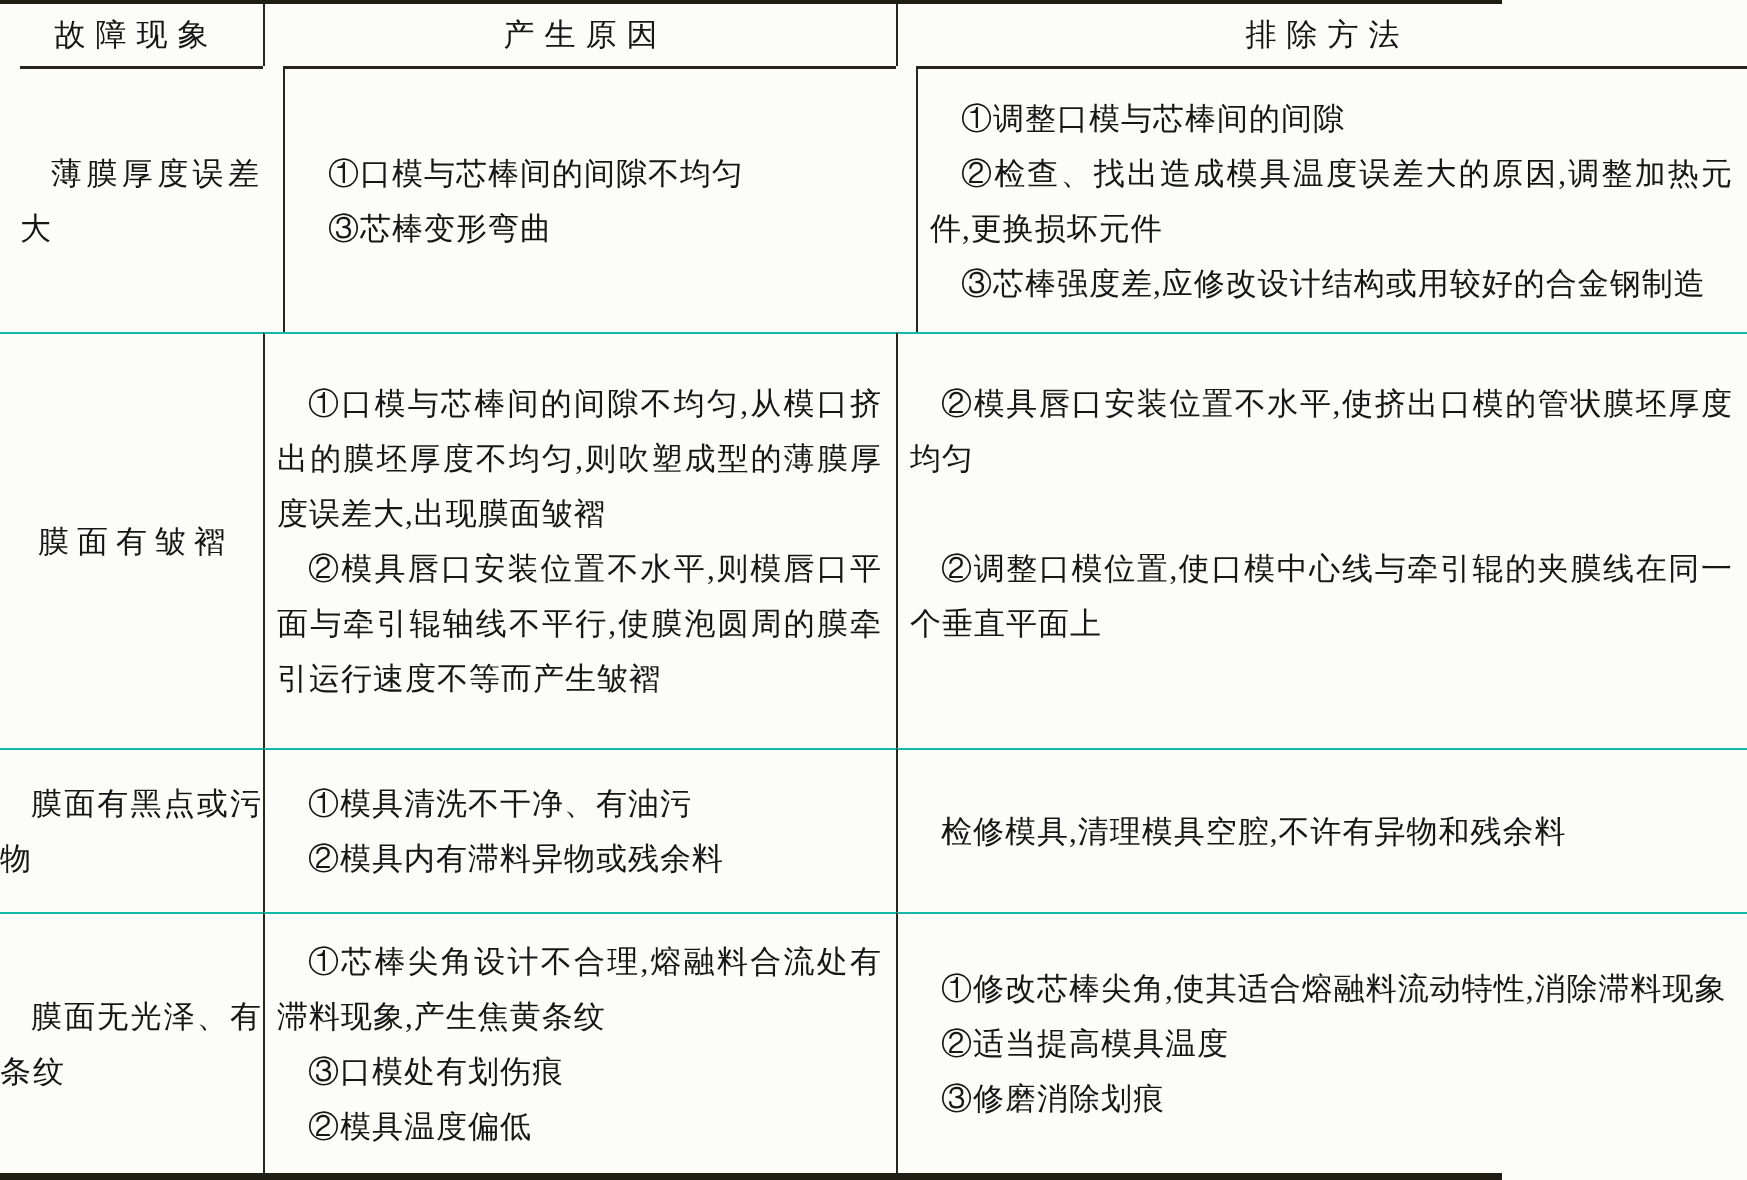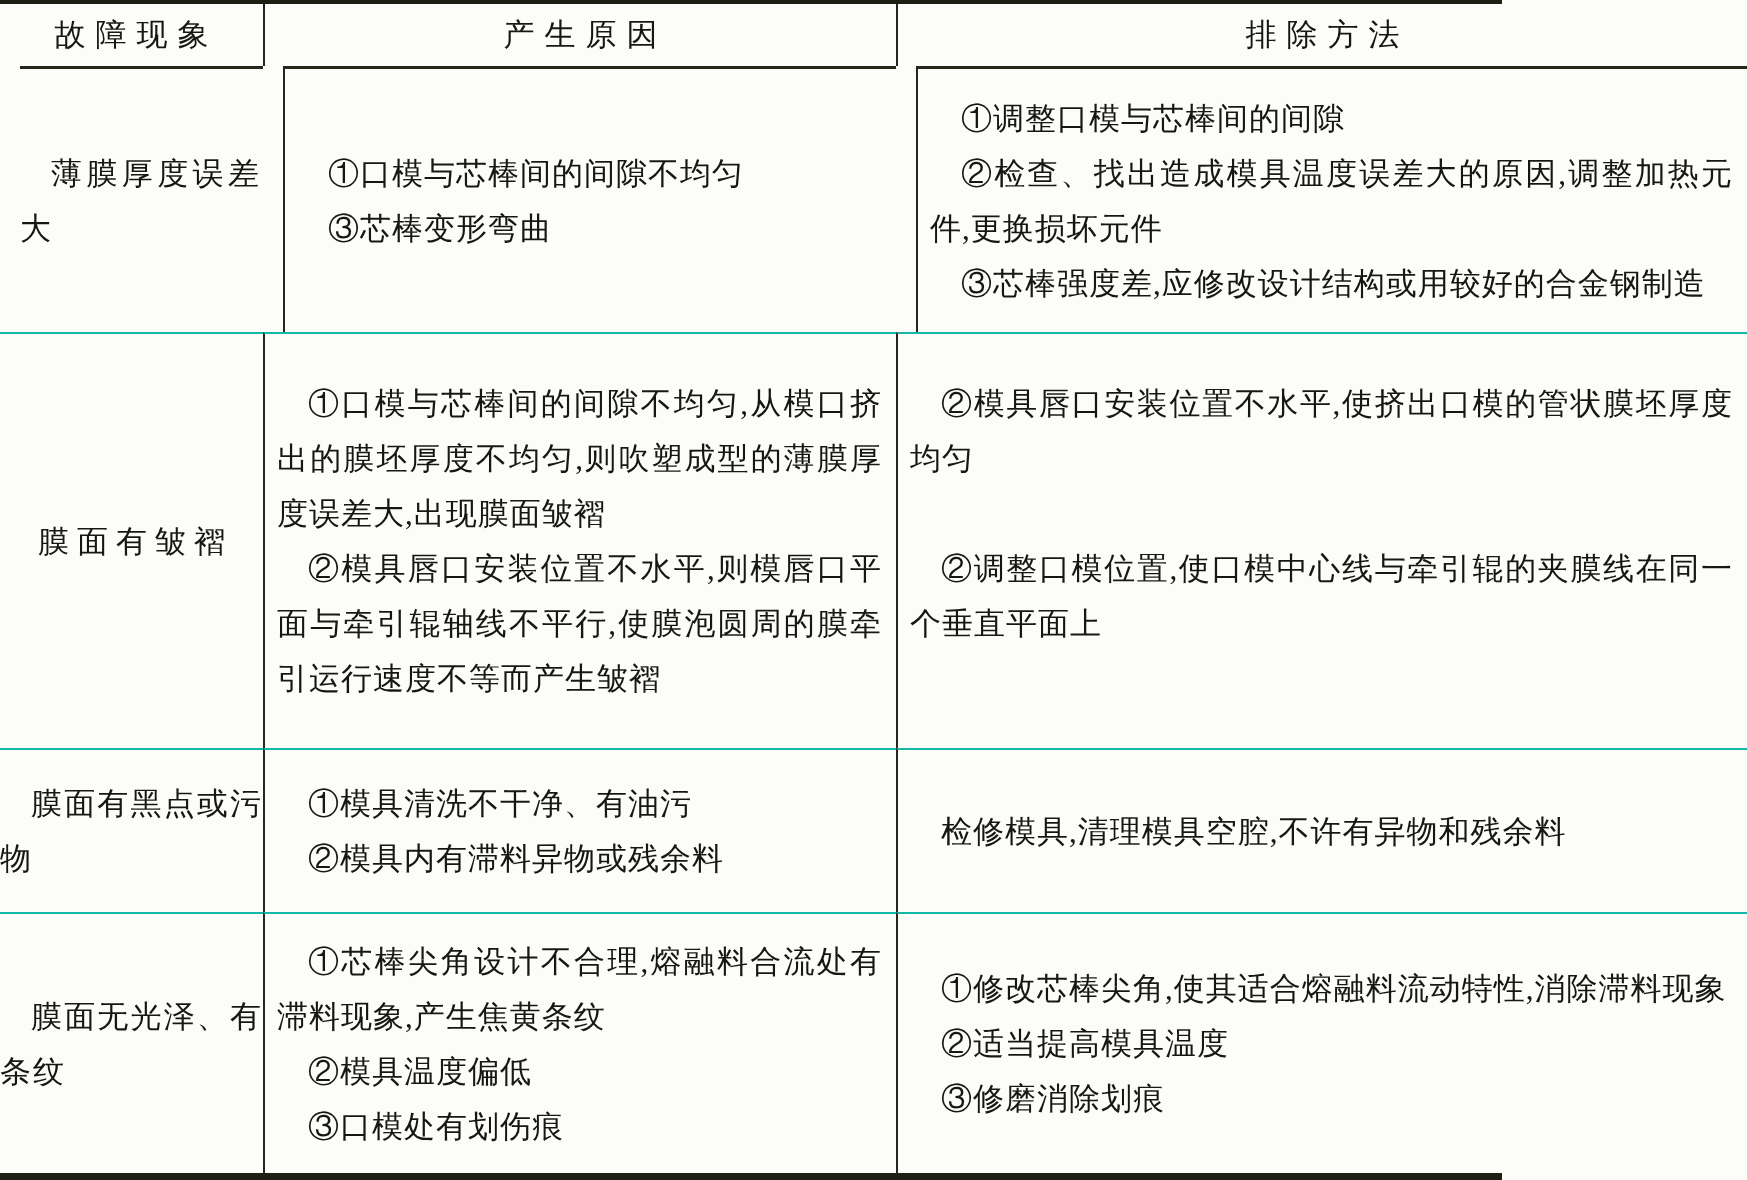--- a/index.html
+++ b/index.html
@@ -126,22 +126,22 @@
     </div>
     <div class="cell c3 r3 sep vline">
       <p class="para">检修模具,清理模具空腔,不许有异物和残余料</p>
     </div>
 
     <div class="cell c1 r4 sep">
       <p class="fault ls2">膜面无光泽、有条纹</p>
     </div>
     <div class="cell c2 r4 sep vline">
       <p class="para">①芯棒尖角设计不合理,熔融料合流处有滞料现象,产生焦黄条纹</p>
+      <p class="para">③口模处有划伤痕</p>
       <p class="para">②模具温度偏低</p>
-      <p class="para">③口模处有划伤痕</p>
     </div>
     <div class="cell c3 r4 sep vline">
       <p class="para">①修改芯棒尖角,使其适合熔融料流动特性,消除滞料现象</p>
       <p class="para">②适当提高模具温度</p>
       <p class="para">③修磨消除划痕</p>
     </div>
 
   </div>
 </div>
 

